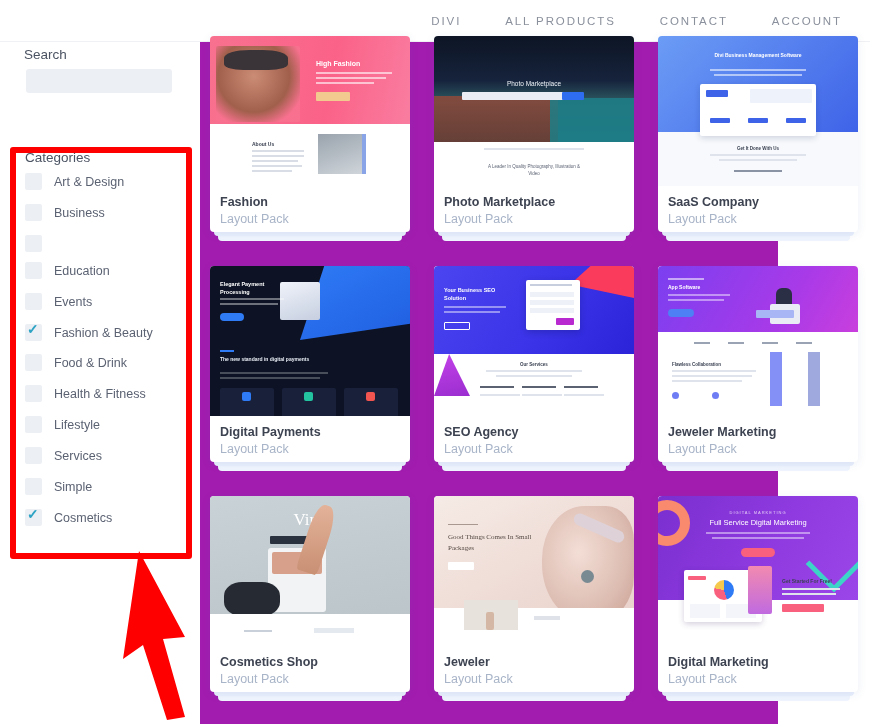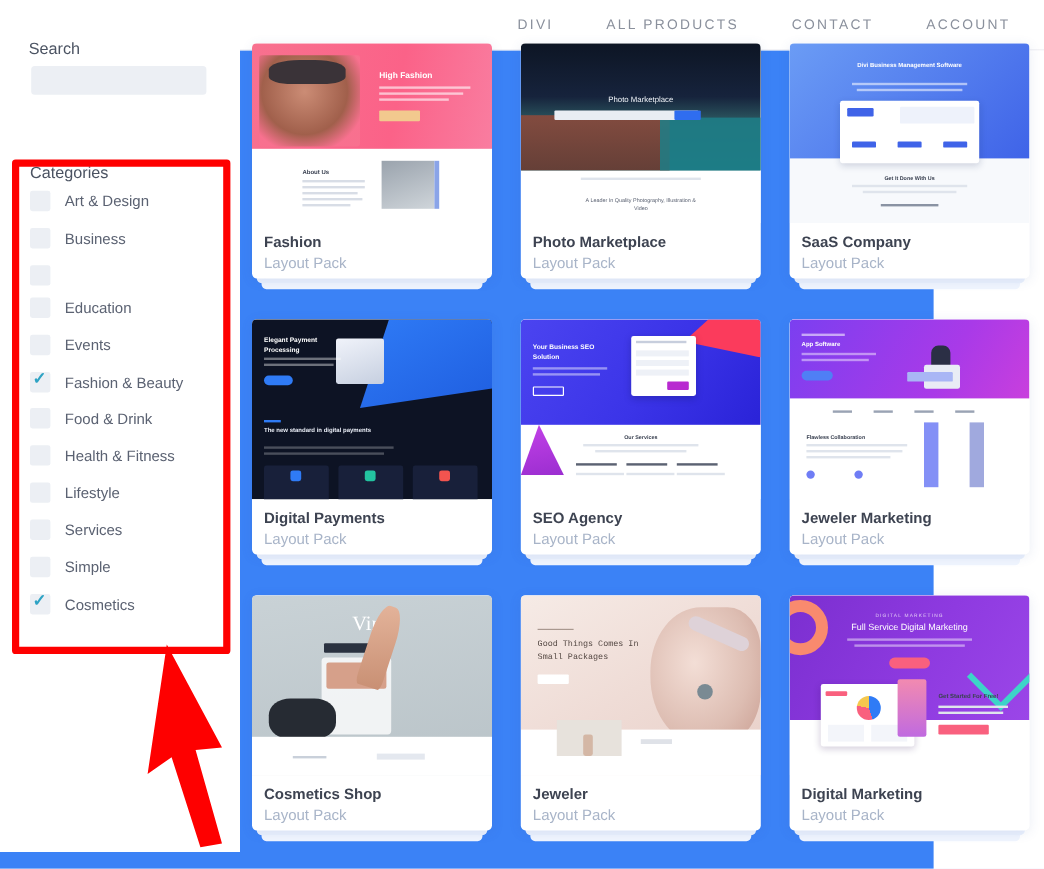--- a/index.html
+++ b/index.html
@@ -2,39 +2,39 @@
 <html><head>
 <meta charset="utf-8">
 <style>
   * { box-sizing: border-box; margin: 0; padding: 0; }
   html, body {
     width: 870px; height: 724px;
     overflow: hidden;
     background: #ffffff;
     font-family: "Liberation Sans", sans-serif;
   }
-  #root { position: relative; width: 778px; height: 724px; background: #3b82f6; }
+  #root { position: relative; width: 778px; height: 724px; background: #a21caf; }
 
   
   .topnav {
     position: absolute; left: 0; top: 0; width: 870px; height: 42px;
     background: #ffffff;
     border-bottom: 1px solid #f0f1f4;
     display: flex; align-items: center; justify-content: flex-end;
     padding-right: 28px;
   }
   .nav-item {
     font-size: 11.5px; letter-spacing: 1.9px;
     color: #8a909c; text-transform: uppercase;
     margin-left: 44px; white-space: nowrap;
     font-family: "Liberation Sans", sans-serif;
   }
 
   
-  .sidebar { position: absolute; left: 0; top: 28px; width: 200px; height: 682px; background:#fff; }
+  .sidebar { position: absolute; left: 0; top: 42px; width: 200px; height: 682px; background:#fff; }
   .search-label {
     position: absolute; left: 24px; top: 5px;
     font-size: 13.5px; color: #4b5362;
   }
   .search-input {
     position: absolute; left: 26px; top: 27px;
     width: 146px; height: 24px;
     background: #eceff4; border: none; border-radius: 3px;
     font-size: 12px; color: #4b5362; padding: 0 8px;
     outline: none;
@@ -381,21 +381,21 @@
       <div class="card-wrap">
         <div class="stack2"></div>
         <div class="stack1"></div>
         <div class="card">
           <div class="thumb">
       <div style="position:absolute;inset:0;background:linear-gradient(150deg,#f6ebe6,#efdcd6 50%,#e8cfc8)"></div>
       <div style="position:absolute;right:0;top:10px;width:92px;height:116px;background:radial-gradient(ellipse at 40% 40%,#f3ded6,#ddbdb2 60%,#c89c90);border-radius:46% 30% 40% 50%"></div>
       <div style="position:absolute;right:8px;top:26px;width:54px;height:12px;background:#ded2d8;border-radius:6px;transform:rotate(24deg)"></div>
       <div style="position:absolute;right:40px;top:74px;width:13px;height:13px;background:#7a8a93;border-radius:50%"></div>
       <div style="position:absolute;left:14px;top:28px;width:30px;height:1.2px;background:#a9988f"></div>
-      <div style="position:absolute;left:14px;top:36px;width:92px;font-size:7px;color:#554944;font-family:Liberation Mono, monospace;line-height:1.6">Good Things Comes In Small Packages</div>
+      <div style="position:absolute;left:14px;top:36px;width:92px;font-size:7px;color:#554944;font-family:Liberation Serif, serif;line-height:1.6">Good Things Comes In Small Packages</div>
       <div style="position:absolute;left:14px;top:66px;width:26px;height:8px;background:#fff;border-radius:1px"></div>
       <div style="position:absolute;left:0;top:112px;width:100%;height:38px;background:#fff"></div>
       <div style="position:absolute;left:30px;top:104px;width:54px;height:30px;background:#e7e2dc"></div>
       <div style="position:absolute;left:52px;top:116px;width:8px;height:18px;background:#d4b7a5;border-radius:2px"></div>
       <div style="position:absolute;left:100px;top:120px;width:26px;height:4px;background:#dfe2e8"></div>
           </div>
           <div class="card-meta">
             <div class="card-title">Jeweler</div>
             <div class="card-sub">Layout Pack</div>
           </div>

